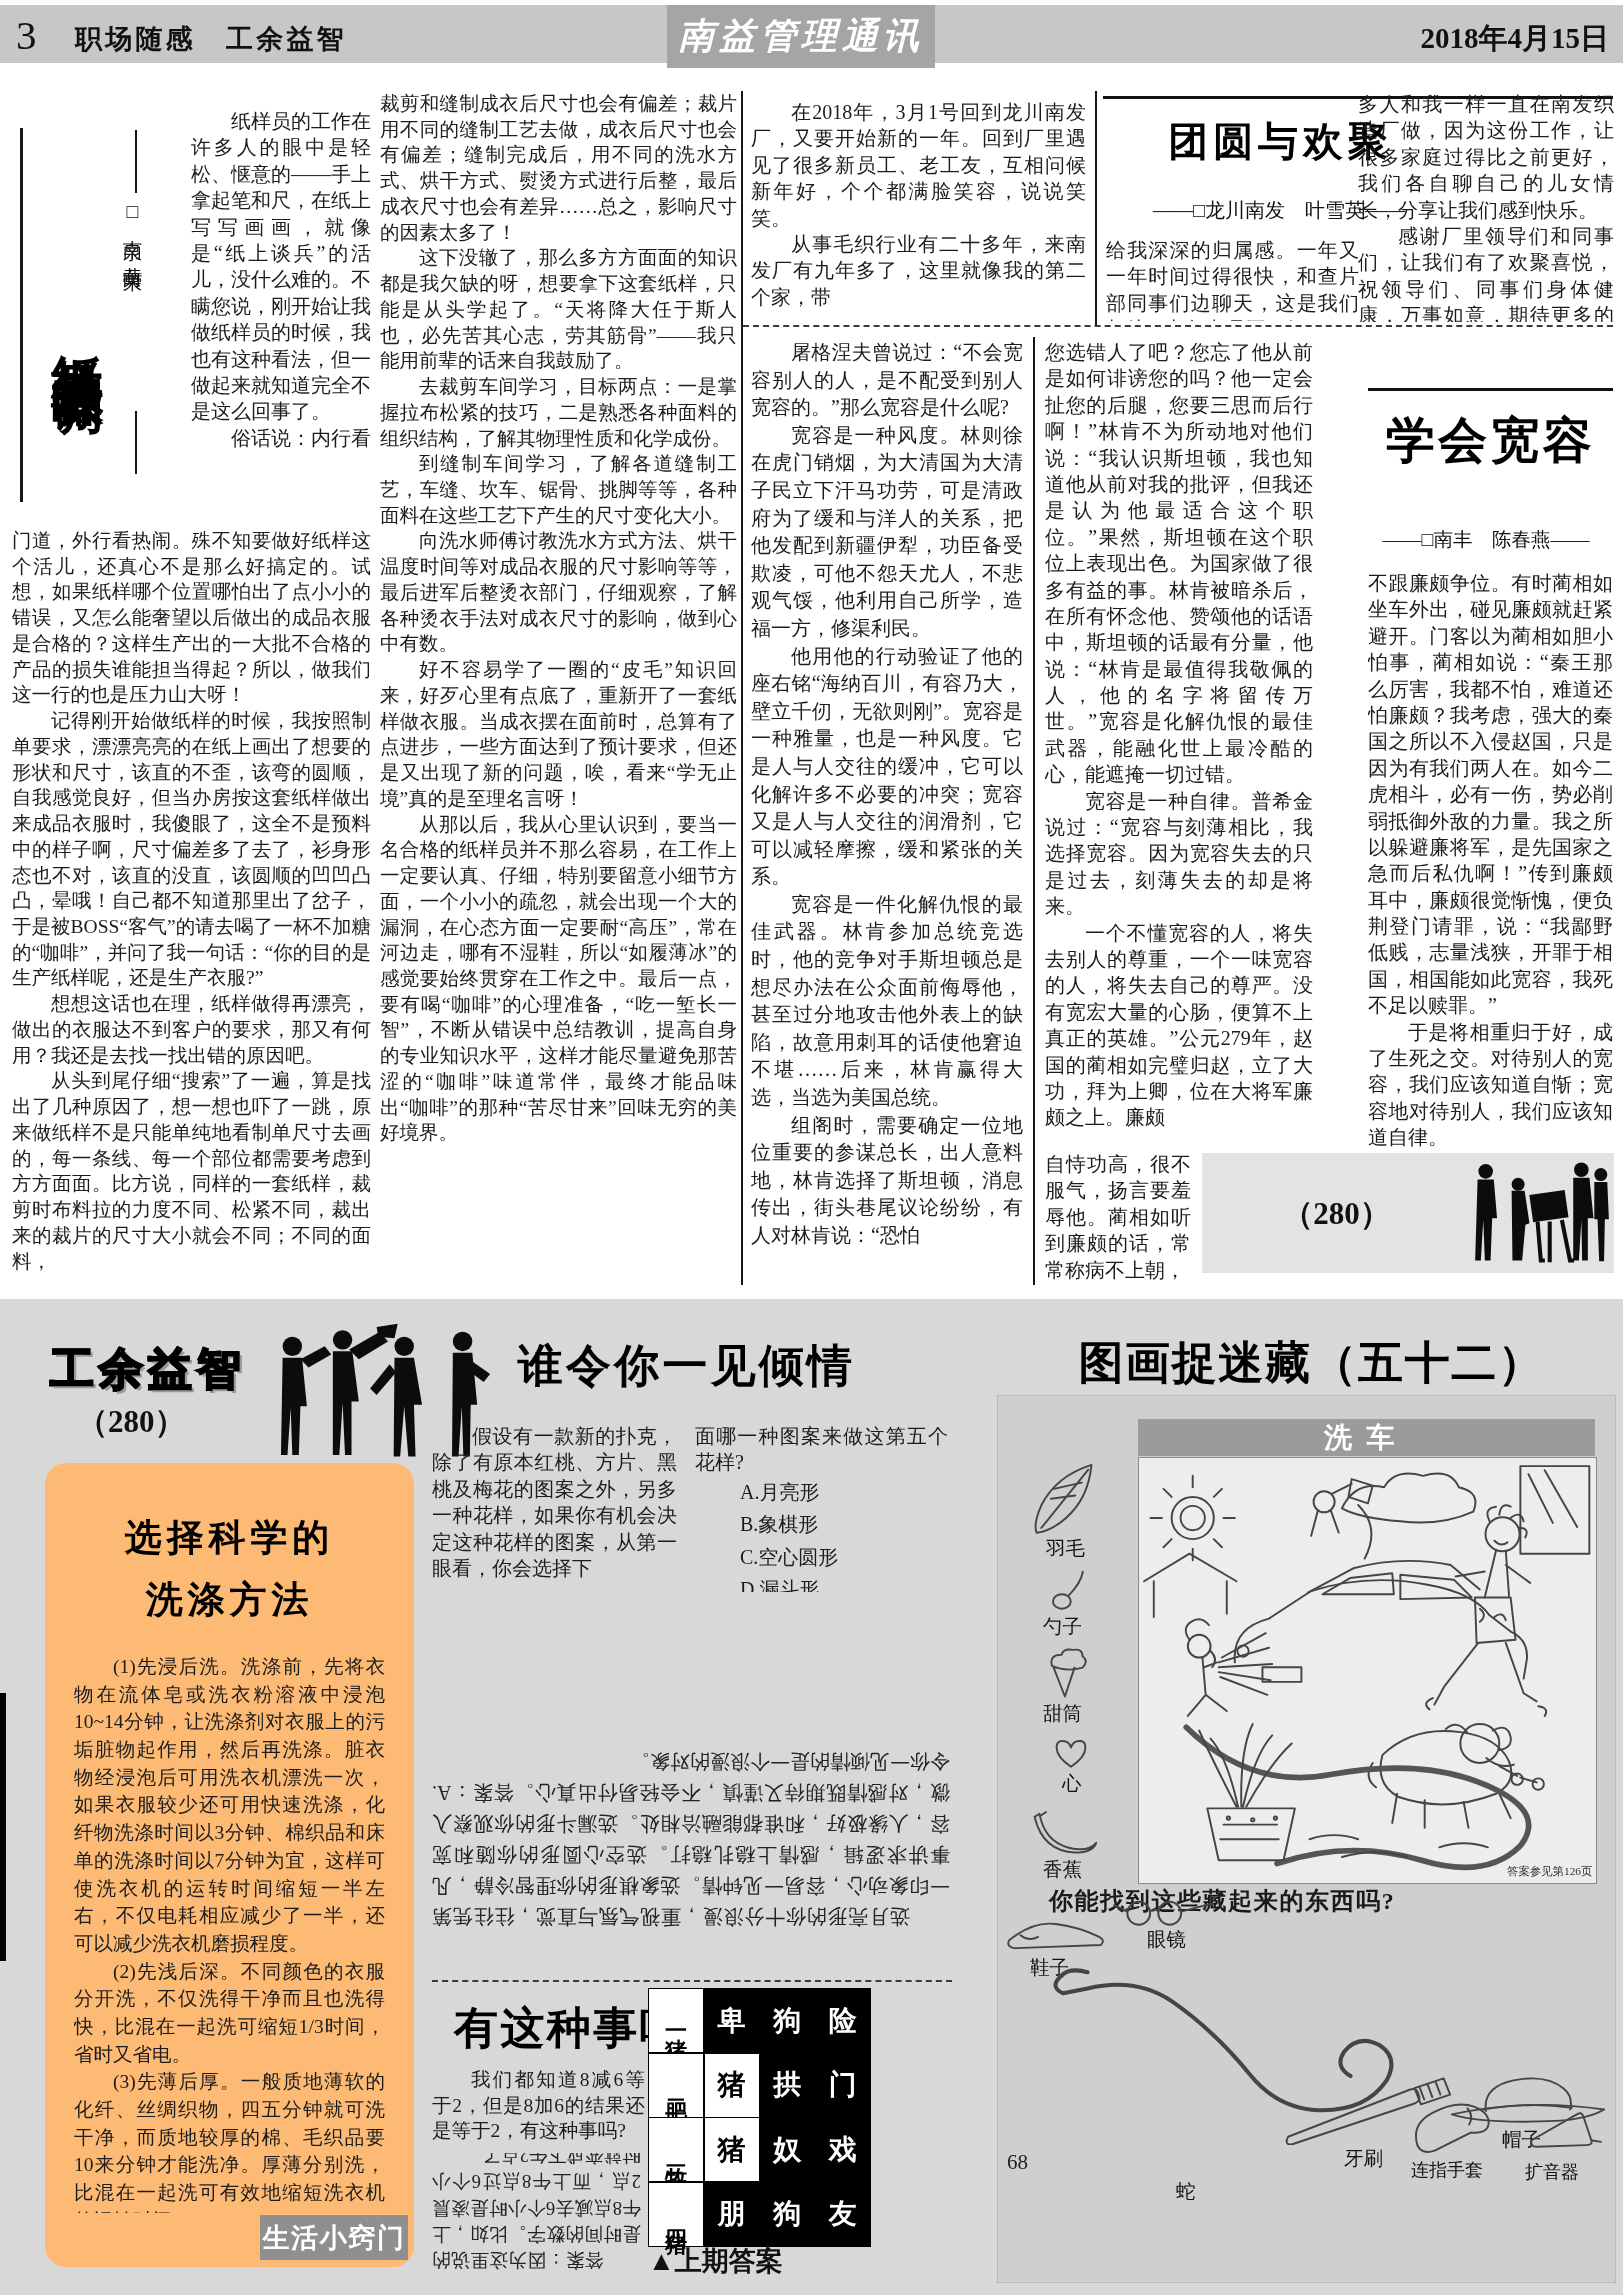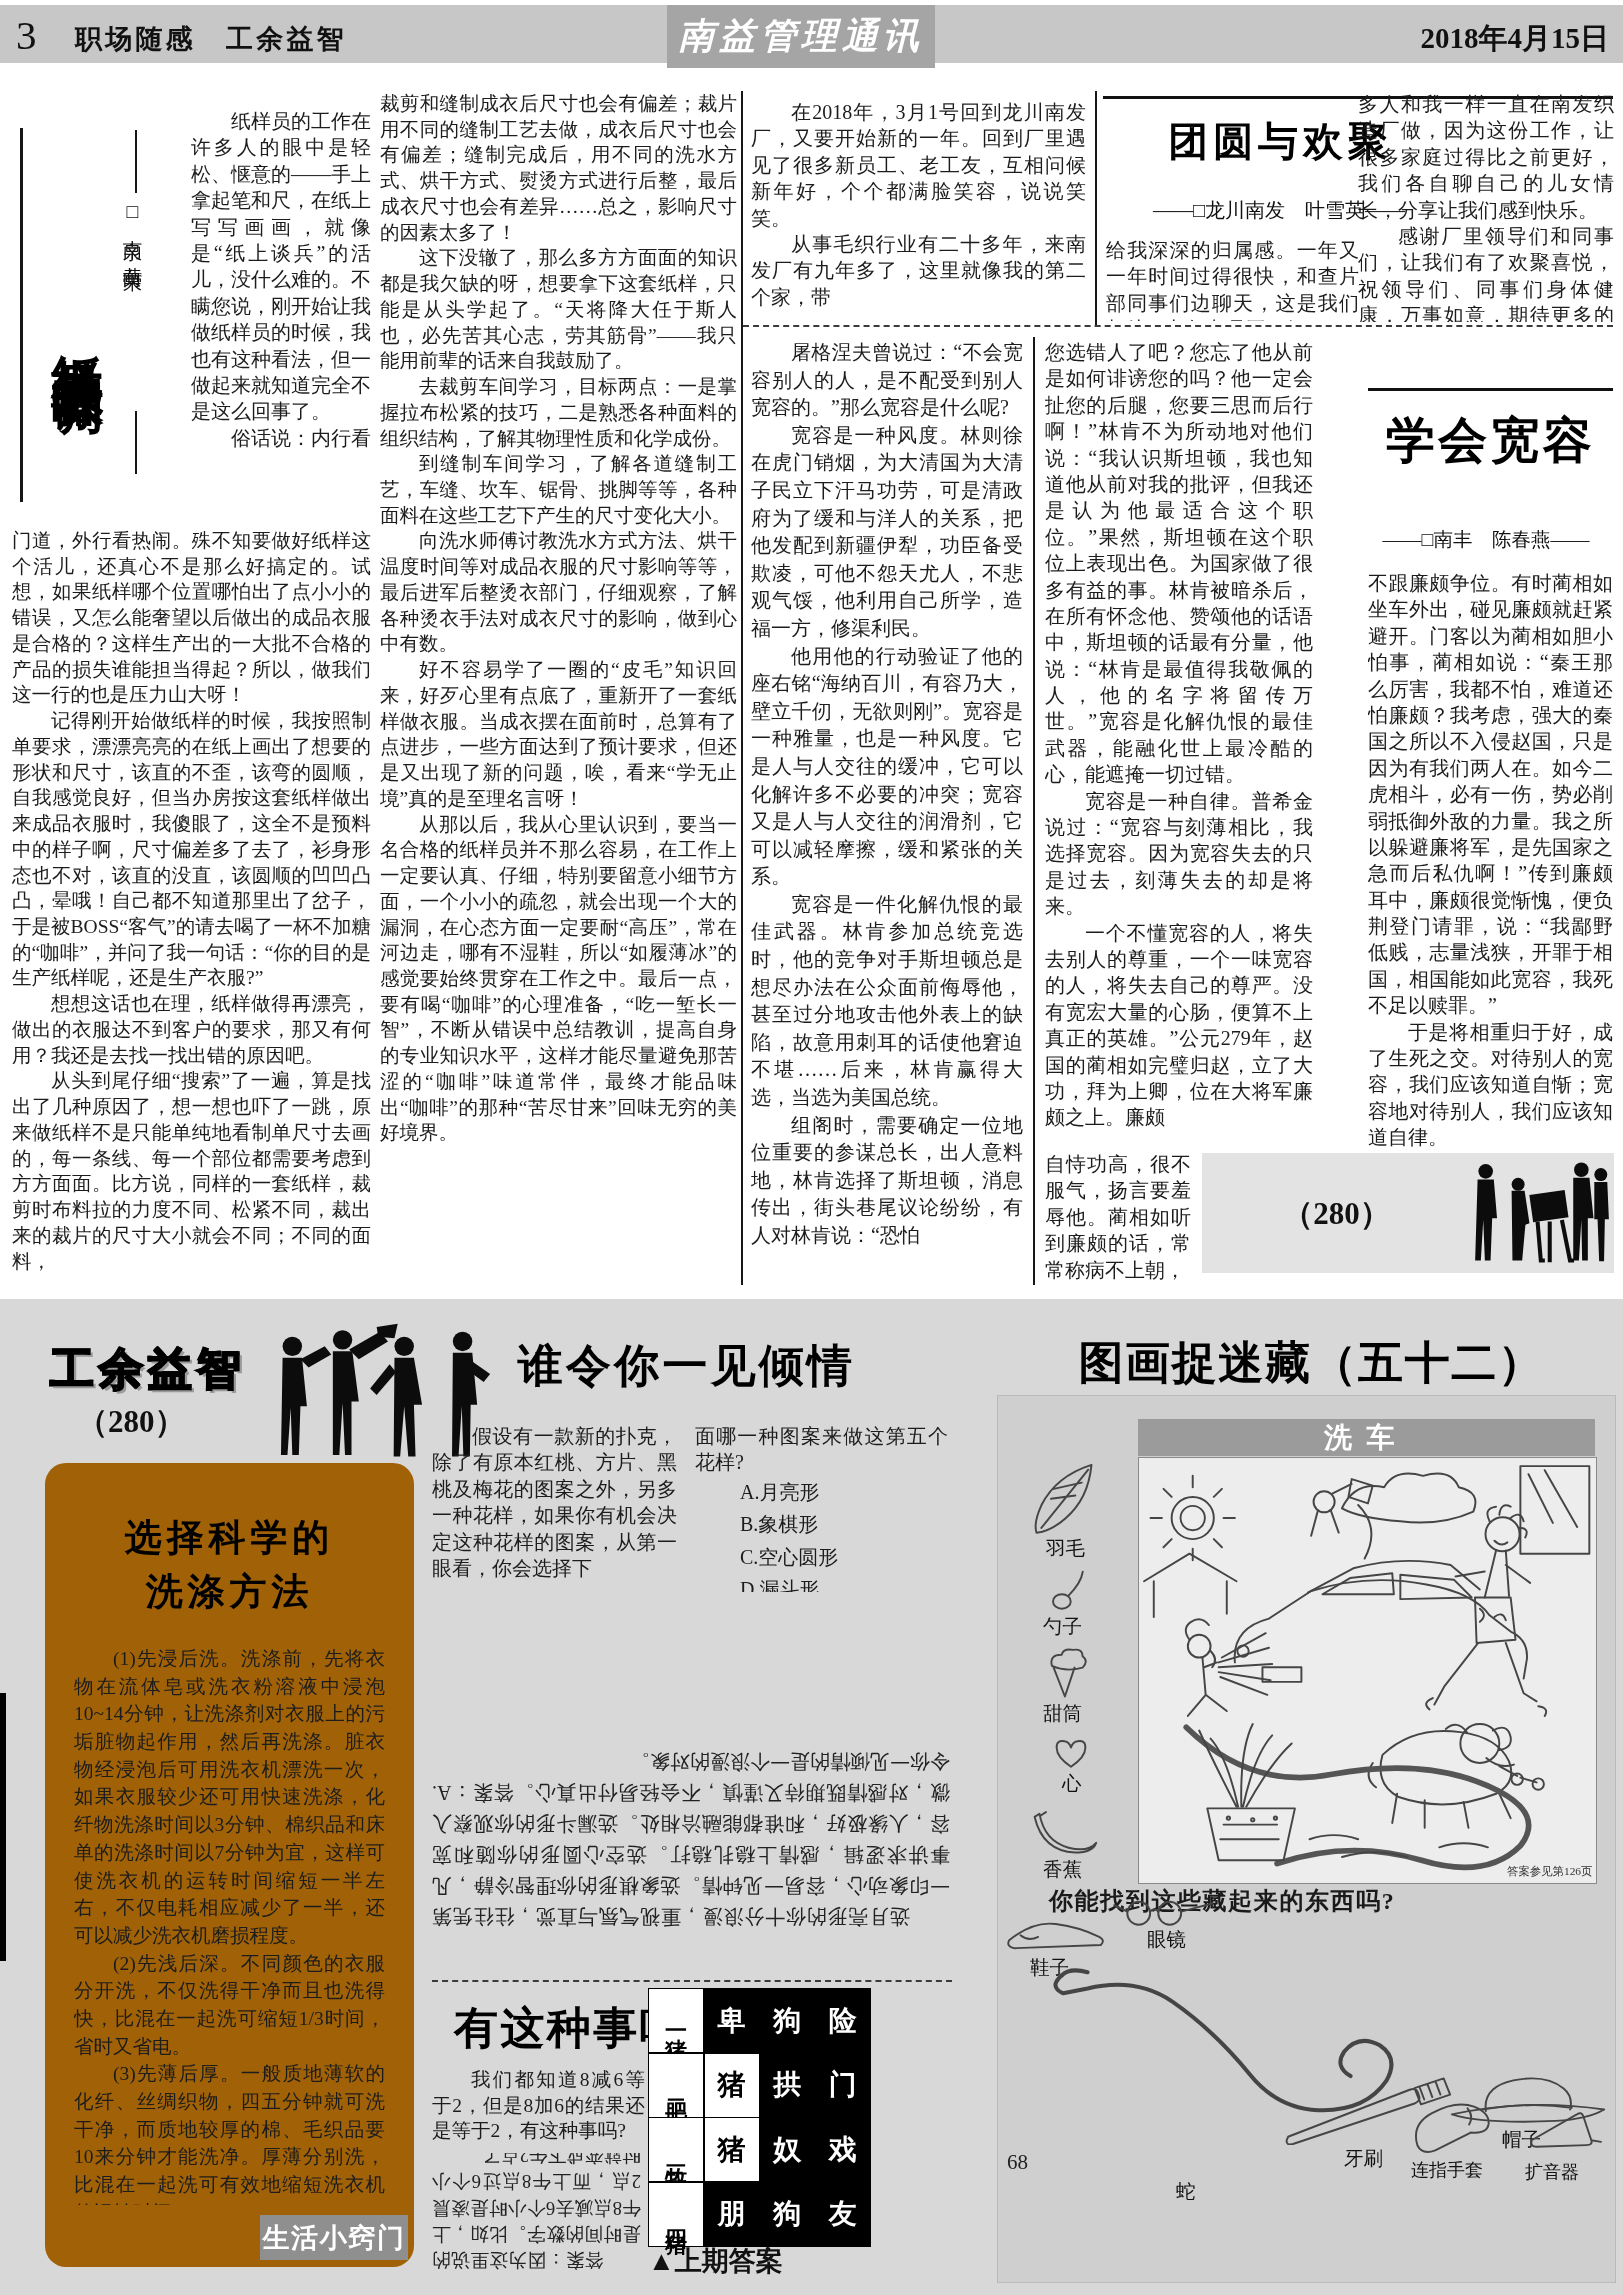--- a/index.html
+++ b/index.html
@@ -11,21 +11,21 @@
   .cont p:first-child{text-indent:0;}
   .vrule{background:#161616;width:2.4px;}
   .hrule{background:#111;height:3.2px;}
   .hdash{height:0;border-top:2.4px dashed #3a3a3a;}
   .headline{font-weight:bold;color:#000;text-align:center;}
   .byline{color:#111;text-align:center;}
   .vert{writing-mode:vertical-rl;text-orientation:upright;}
   .outline-text{color:#fff;font-weight:bold;-webkit-text-stroke:2px #000;
                 text-shadow:3.2px 3.2px 0 #9a9a9a,-0.8px -0.8px 0 #000,0.8px -0.8px 0 #000,-0.8px 0.8px 0 #000,0.8px 0.8px 0 #000;}
   .inverted{transform:rotate(180deg);}
-  .card{background:#a16207;border-radius:21px;}
+  .card{background:#fdba74;border-radius:21px;}
   .grid4{display:grid;grid-template-columns:repeat(4,54px);grid-auto-rows:63px;border:1.6px solid #000;background:#000;grid-gap:1.6px;}
   .cell{background:#fff;color:#000;display:flex;align-items:center;justify-content:center;font-size:28px;font-weight:bold;}
   .cell.lab{font-size:22px;}
   .cell.lab span{writing-mode:vertical-rl;text-orientation:upright;letter-spacing:1.6px;}
   .cell.bk{background:#000;color:#fff;}
   .itemlabel{font-size:19.5px;color:#111;}
   .doodle{stroke:#454545;fill:none;stroke-width:2.4;stroke-linecap:round;stroke-linejoin:round;}
   .sil{fill:#0c0c0c;}
 </style>
 </head>
@@ -153,21 +153,21 @@
         <path d="M156,44 l24,0 l10,58 l-10,0 l2,64 l-9,0 l-5,-62 l-5,62 l-8,0 z"></path>
       <path d="M150,52 l-24,30 l8,8 l24,-28 z"></path>
       <circle cx="240" cy="24" r="12"></circle>
         <path d="M228,38 l24,0 l6,64 l-8,0 l-1,64 l-8,0 l-2,-62 l-4,62 l-8,0 z"></path>
       <path d="M248,46 l26,18 l-8,10 l-24,-18 z"></path>
     </g>
   </svg>
 
   <div class="abs card" style="left:45px;top:1463px;width:369px;height:804px;overflow:hidden;">
     <div class="headline" style="margin-top:50px;font-size:37px;letter-spacing:4.9px;">选择科学的</div>
-    <div class="headline" style="font-size:37px;letter-spacing:4.9px;margin-top:4px;">洗涤方法</div>
+    <div class="headline" style="font-size:37px;letter-spacing:4.9px;margin-top:12px;">洗涤方法</div>
     <div class="col" style="margin:28px 29px 0 29px;font-size:19.5px;line-height:1.42;height:560px;">
         <p>(1)先浸后洗。洗涤前，先将衣物在流体皂或洗衣粉溶液中浸泡10~14分钟，让洗涤剂对衣服上的污垢脏物起作用，然后再洗涤。脏衣物经浸泡后可用洗衣机漂洗一次，如果衣服较少还可用快速洗涤，化纤物洗涤时间以3分钟、棉织品和床单的洗涤时间以7分钟为宜，这样可使洗衣机的运转时间缩短一半左右，不仅电耗相应减少了一半，还可以减少洗衣机磨损程度。</p>
         <p>(2)先浅后深。不同颜色的衣服分开洗，不仅洗得干净而且也洗得快，比混在一起洗可缩短1/3时间，省时又省电。</p>
         <p>(3)先薄后厚。一般质地薄软的化纤、丝绸织物，四五分钟就可洗干净，而质地较厚的棉、毛织品要10来分钟才能洗净。厚薄分别洗，比混在一起洗可有效地缩短洗衣机的运转时间。</p>
       </div>
   </div>
   <div class="abs" style="left:260px;top:2215px;width:148px;height:45px;background:#8f8f8f;display:flex;align-items:center;justify-content:center;">
     <span style="color:#fff;font-size:27px;font-weight:bold;letter-spacing:1.6px;">生活小窍门</span>
   </div>
 

